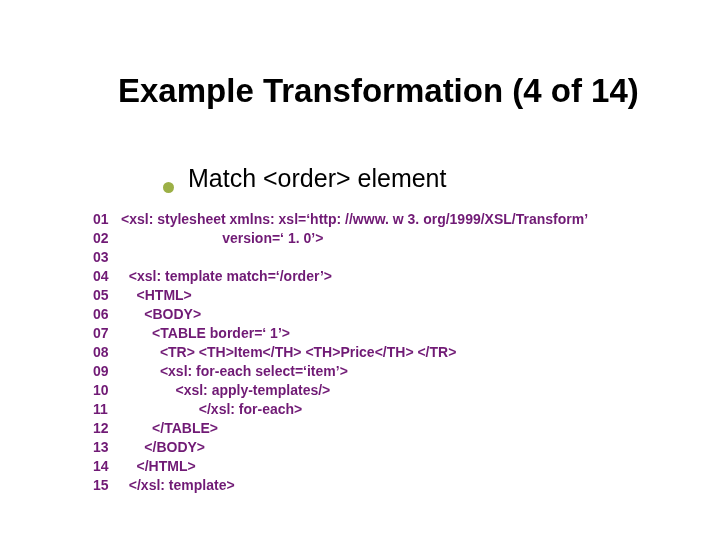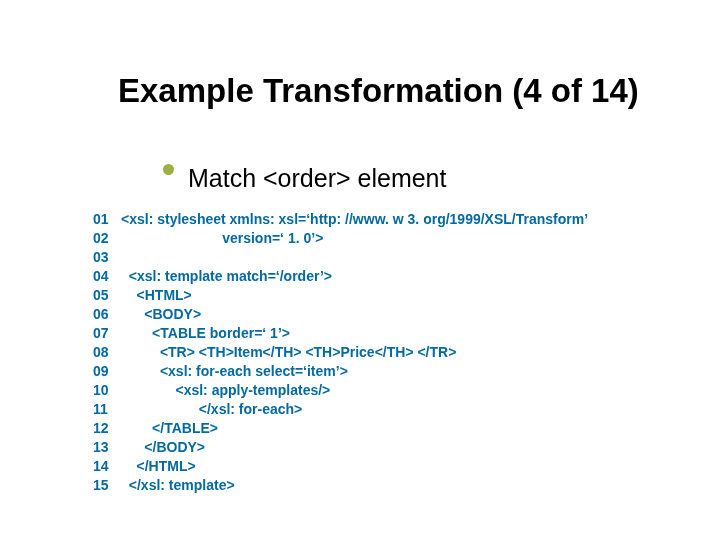--- a/index.html
+++ b/index.html
@@ -26,42 +26,42 @@
     font-size: 33px;
     font-weight: bold;
     color: #000000;
     white-space: nowrap;
   }
   .bullet-row {
     position: absolute;
     top: 164px;
     left: 115px;
     display: flex;
-    align-items: flex-start;
+    align-items: flex-end;
   }
   .bullet-dot {
     width: 11px;
     height: 11px;
     border-radius: 50%;
     background: #9cb046;
     margin-right: 14px;
     flex-shrink: 0;
   }
   .bullet-text {
     font-size: 25px;
     color: #000000;
   }
   .code-block {
     position: absolute;
     top: 210px;
     left: 45px;
     font-family: Arial, Helvetica, sans-serif;
     font-size: 14px;
     font-weight: bold;
-    color: #0369a1;
+    color: #701a75;
     line-height: 19px;
     white-space: pre;
   }
   .code-line {
     display: flex;
   }
   .ln {
     width: 28px;
     flex-shrink: 0;
     text-align: left;

